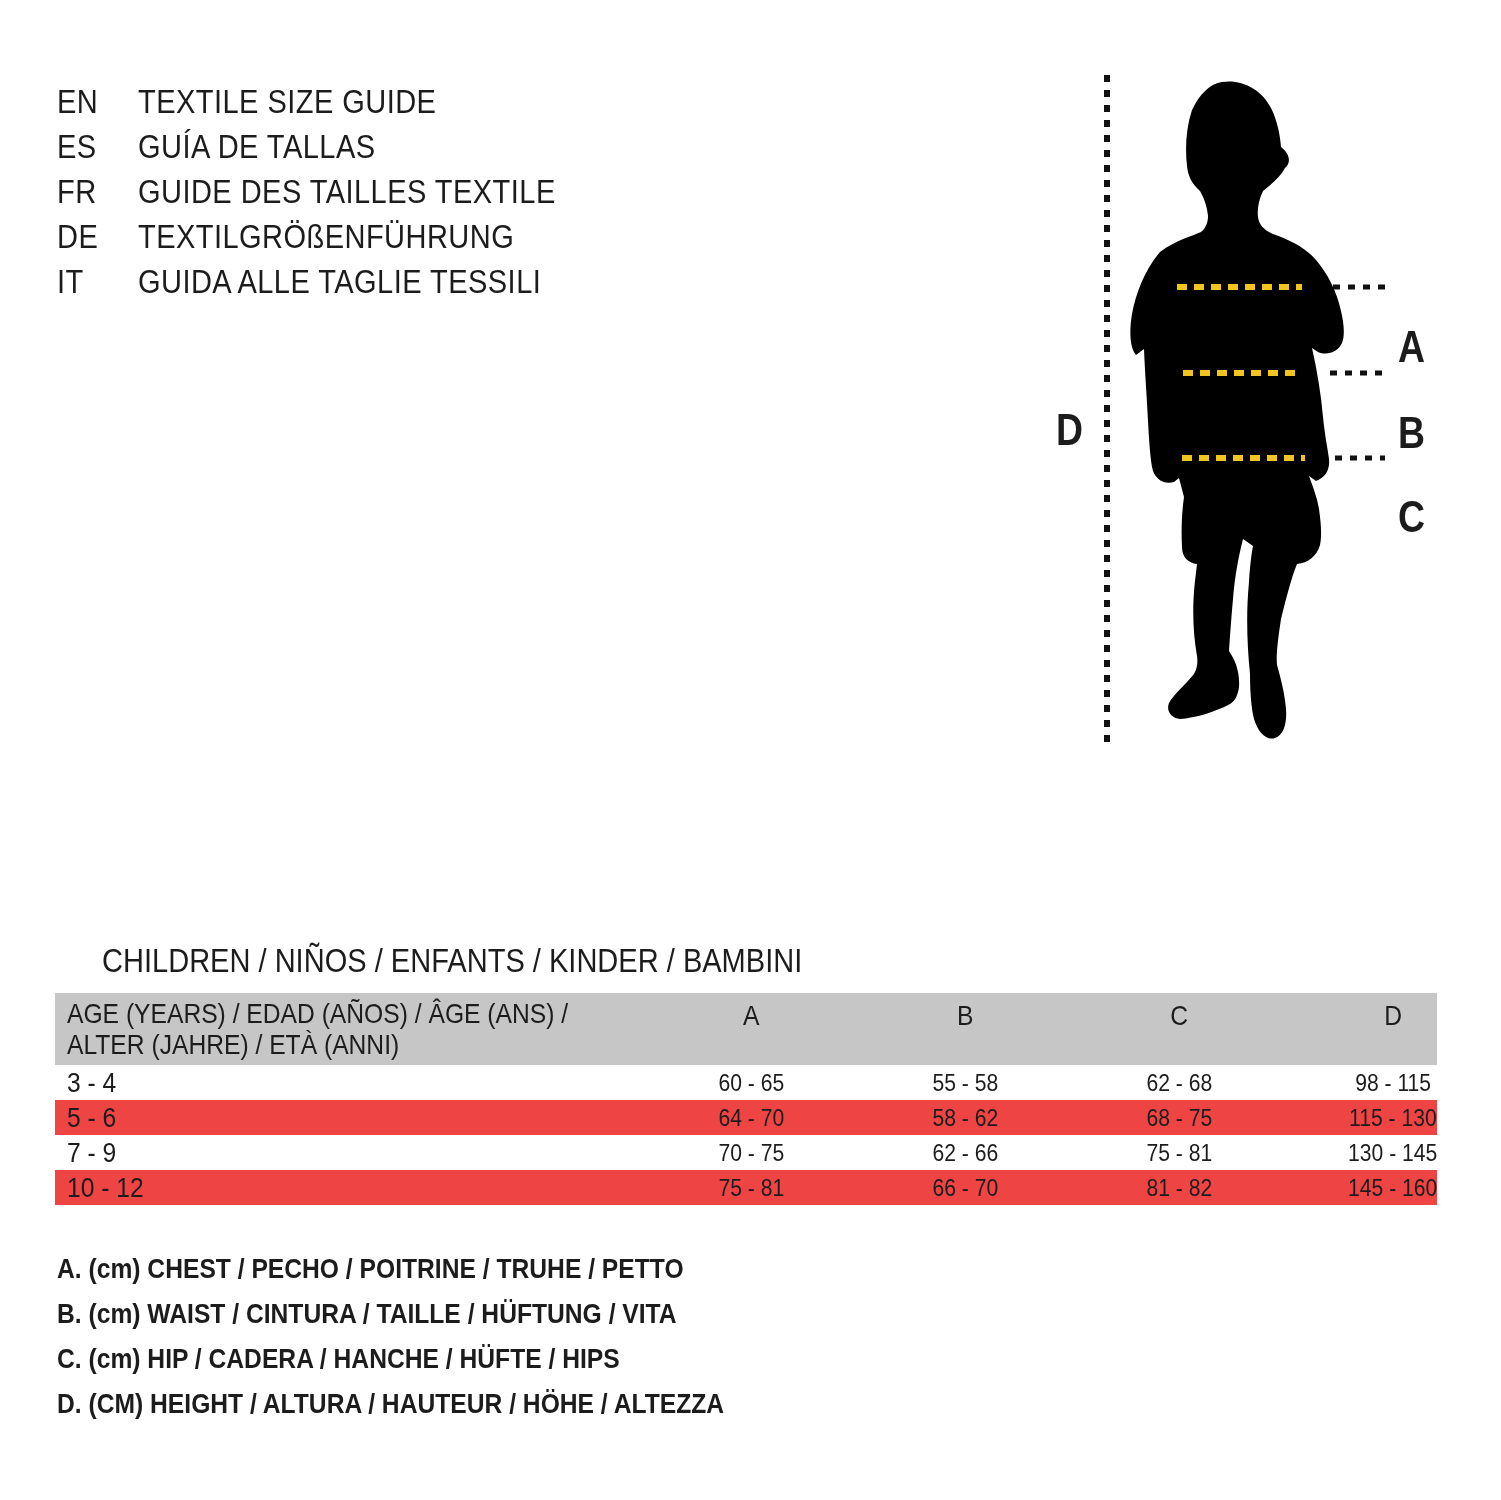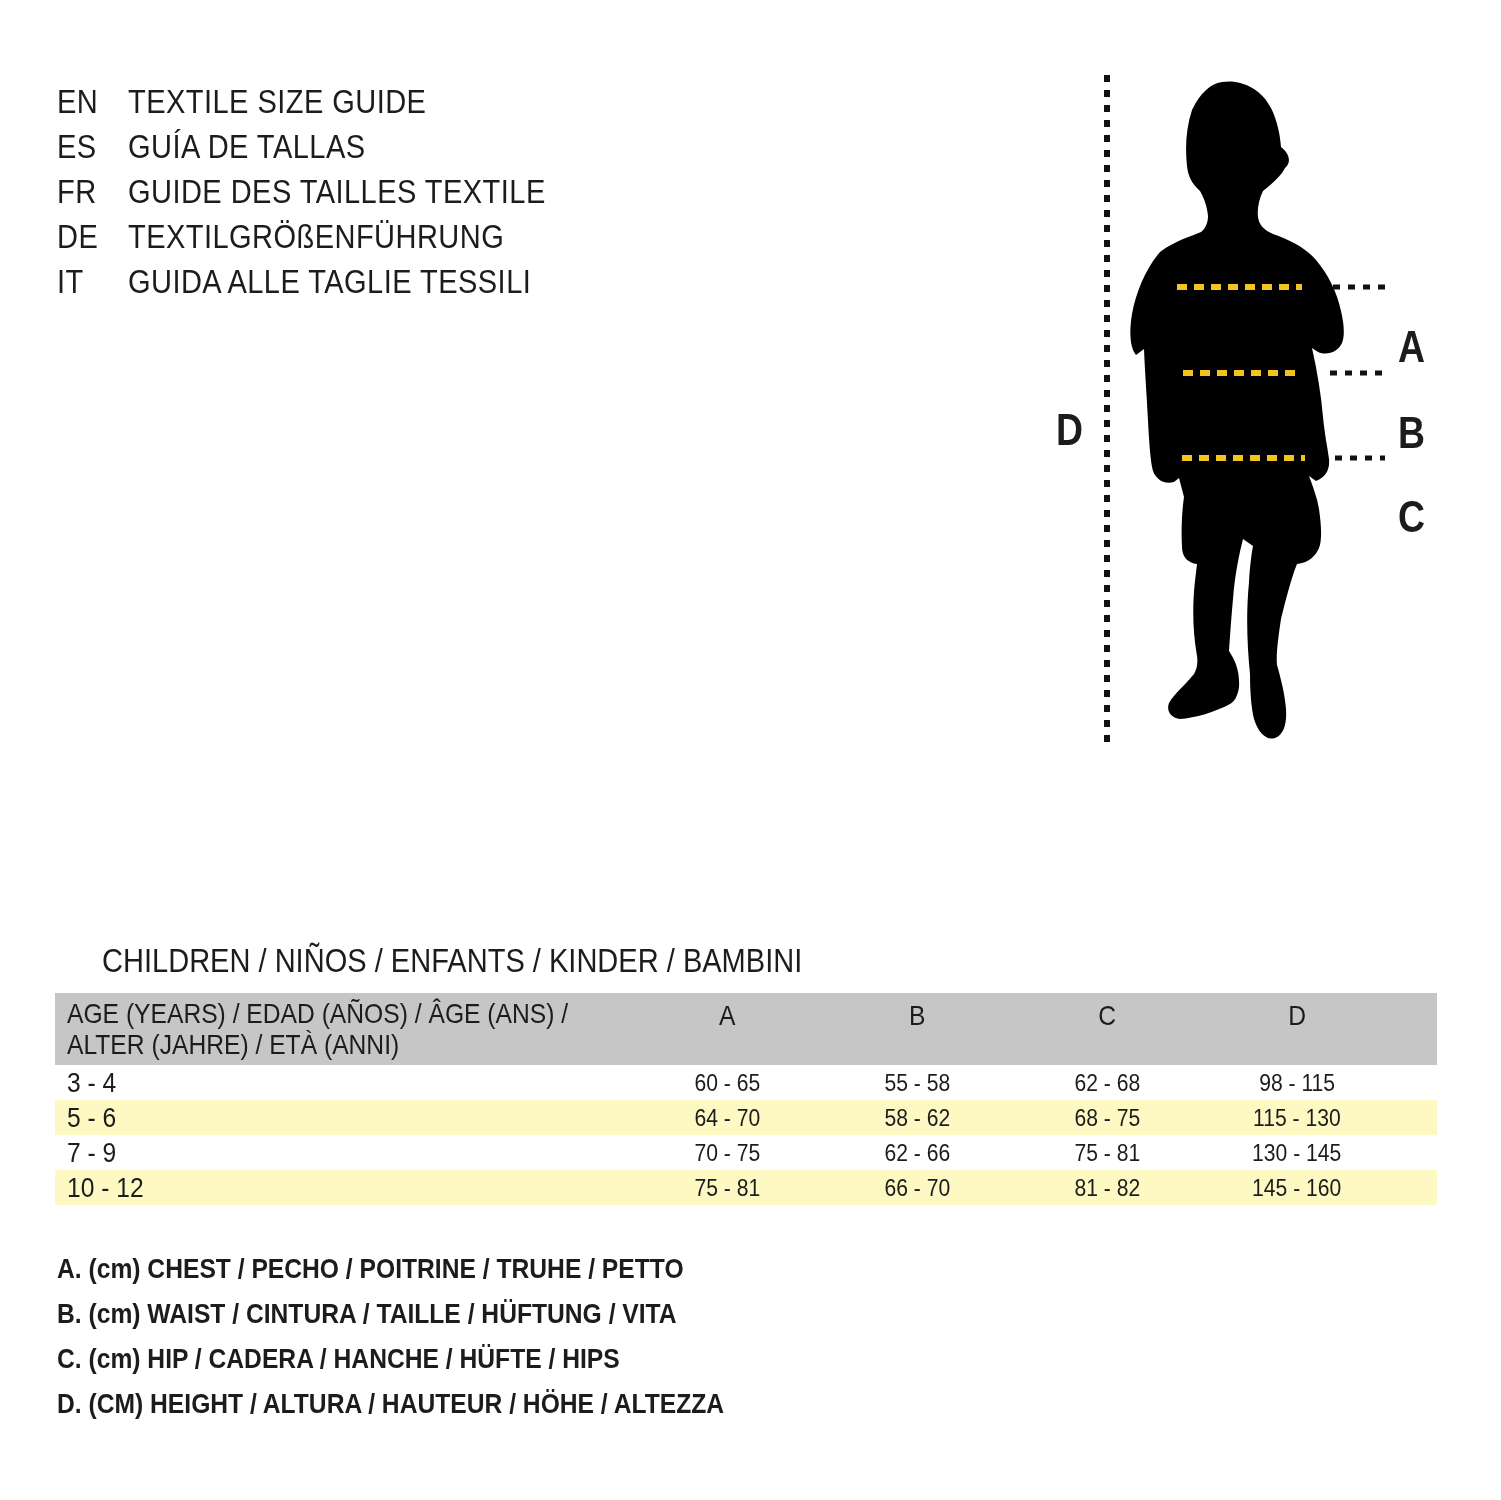--- a/index.html
+++ b/index.html
@@ -8,21 +8,21 @@
     font-family:"Liberation Sans", sans-serif; color:#1c1c1c; overflow:hidden;
   }
   
   .cx-l { display:inline-block; transform:scaleX(0.88); transform-origin:0 50%; white-space:nowrap; }
   .cx-c { display:inline-block; transform:scaleX(0.88); transform-origin:50% 50%; white-space:nowrap; }
 
   
   .lang-block { position:absolute; left:57px; top:79px; }
   .lang-row { height:45px; line-height:45px; font-size:33px; letter-spacing:0.5px; }
   .lang-code { position:absolute; left:0; }
-  .lang-label { position:absolute; left:71px; }
+  .lang-label { position:absolute; left:81px; }
   .lang-row { position:relative; width:700px; }
 
   
   .category { position:absolute; left:57px; top:332px; height:48px; line-height:48px;
               font-size:34px; font-weight:bold; letter-spacing:0.5px; }
 
   
   .figure { position:absolute; left:1040px; top:60px; width:420px; height:710px; }
   .figure svg { position:absolute; left:60px; top:0; }
   .flabel { position:absolute; font-size:44px; font-weight:bold; line-height:44px;
@@ -32,22 +32,22 @@
   .flabel-c { left:358px; top:435px; }
   .flabel-d { left:16px;  top:348px; }
 
   
   .section-title { position:absolute; left:55px; top:944px; height:34px; line-height:34px; font-size:33px;margin-left:47px; }
 
   
   .stable { position:absolute; left:55px; top:993px; width:1382px; }
   .thead { background:#c6c6c6; height:72px; position:relative; }
   .trow  { height:35px; position:relative; }
-  .trow.alt { background:#fef9c3; }
-  .grid-row { display:grid; grid-template-columns:577px 190px 190px 190px 190px; height:100%; align-items:center; }
+  .trow.alt { background:#ef4444; }
+  .grid-row { display:grid; grid-template-columns:577px 190px 190px 190px 190px; height:100%; align-items:center;gap:24px; }
   .cell-left  { padding-left:12px; font-size:28px; text-align:left; }
   .cell-center{ font-size:24px; text-align:center; }
   .thead .grid-row { align-items:start; }
   .agehead { padding-left:12px; padding-top:5px; font-size:28px; line-height:31px; }
   .colletter { font-size:28px; text-align:center; padding-top:7px; }
 
   
   .legend { position:absolute; left:57px; top:1246px;font-weight:bold; }
   .legend-line { height:45px; line-height:45px; font-size:28px; }
 </style>

